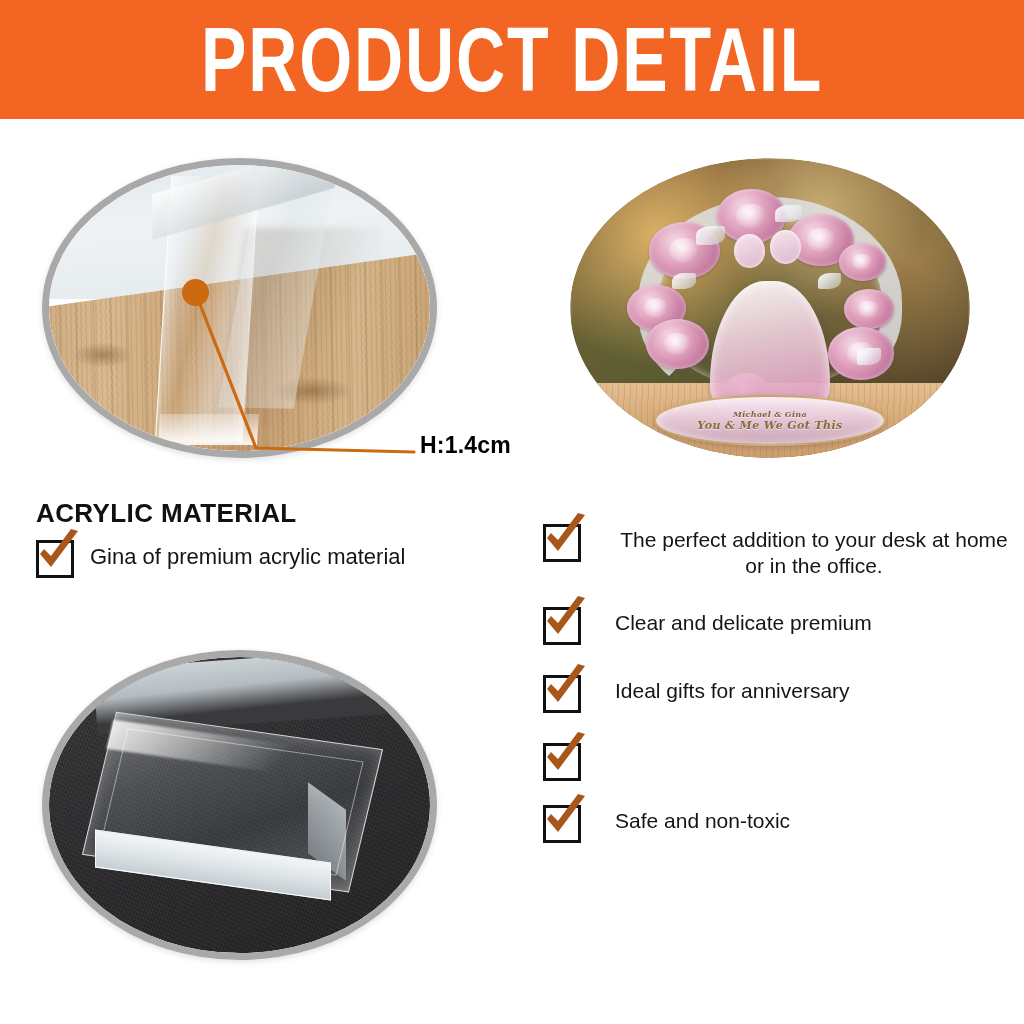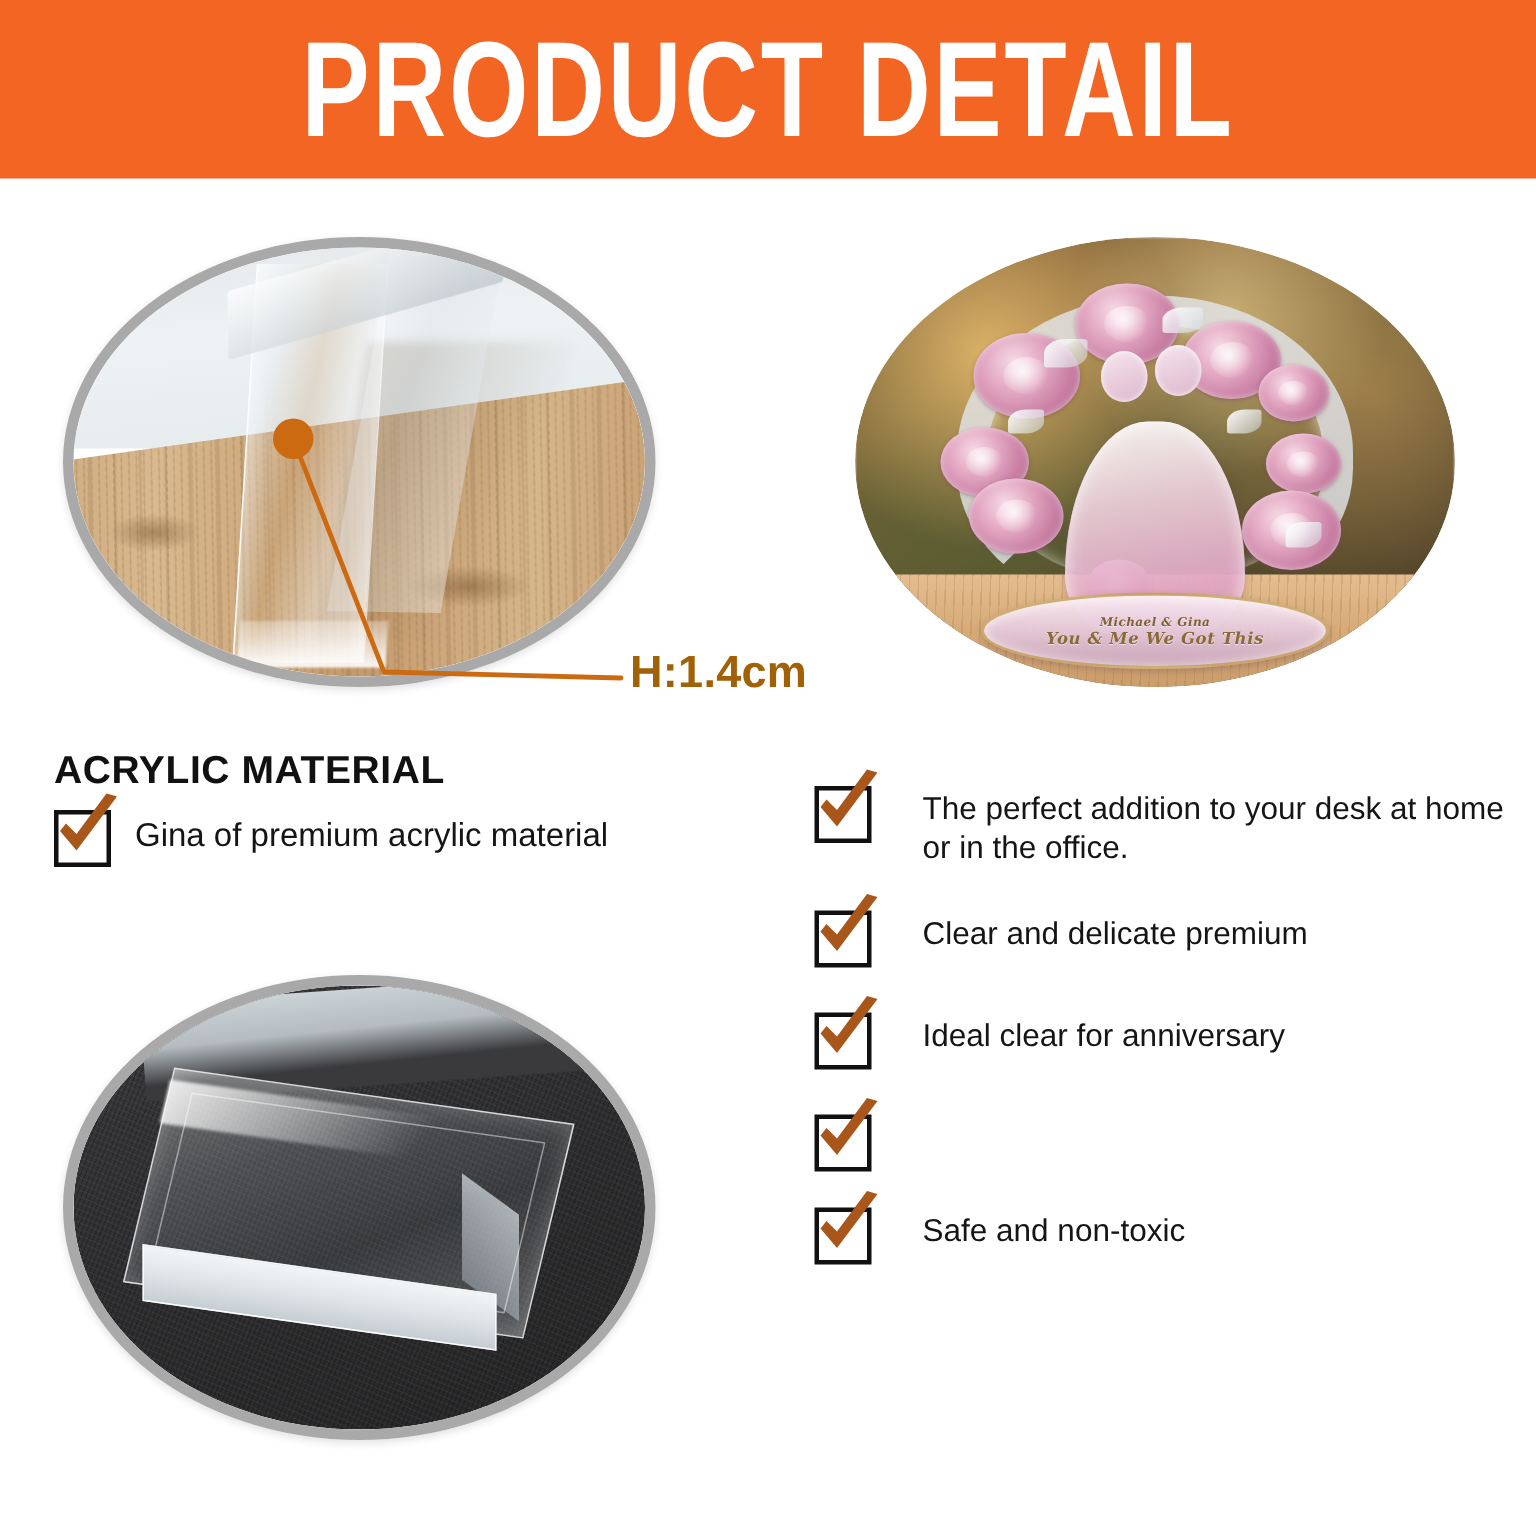--- a/index.html
+++ b/index.html
@@ -3,21 +3,21 @@
 <meta charset="utf-8">
 <title>Product Detail</title>
 <style>
   * { margin:0; padding:0; box-sizing:border-box; }
   html, body {
     width:1024px; height:1024px;
     background:#ffffff;
     font-family:"Liberation Sans", sans-serif;
     overflow:hidden;
   }
-  .page { position:relative; width:1024px; height:884px; background:#fff; }
+  .page { position:relative; width:1024px; height:884px; background:#fff;text-align:center; }
 
   
   .banner {
     position:absolute; left:0; top:0; width:1024px; height:119px;
     background:#F26522;
     display:flex; align-items:center; justify-content:center;
   }
   .banner-title {
     color:#ffffff;
     font-family:"Liberation Sans", sans-serif;
@@ -105,21 +105,21 @@
   }
 
   
   .callout-dot {
     position:absolute; left:182px; top:279px; width:27px; height:27px;
     border-radius:50%; background:#CC6A12; z-index:6;
   }
   .callout-line { position:absolute; left:0; top:0; width:1024px; height:1024px; z-index:5; pointer-events:none; }
   .dim-label {
     position:absolute; left:420px; top:432px;
-    color:#a16207; font-weight:700; font-size:30px;
+    color:#000000; font-weight:700; font-size:23px;
     font-family:"Liberation Sans", sans-serif;
     letter-spacing:.2px; white-space:nowrap; z-index:6;
   }
 
   
   #photo-figurine { left:570px; top:158px; width:400px; height:300px; }
   .fig-bg {
     position:absolute; inset:0;
     background:
       radial-gradient(circle at 22% 26%, rgba(255,206,120,.72), rgba(255,206,120,0) 34%),
@@ -404,21 +404,21 @@
       </span>
       <span class="feature-text">Clear and delicate premium</span>
     </div>
 
     <div class="feature-item">
       <span class="checkbox">
         <svg viewBox="0 0 54 54" aria-hidden="true">
           <path d="M9 27 L20 40 L47 4 L40 2 L20 29 L13 22 Z" fill="#A8561A"></path>
         </svg>
       </span>
-      <span class="feature-text">Ideal clear for anniversary</span>
+      <span class="feature-text">Ideal gifts for anniversary</span>
     </div>
 
     <div class="feature-item">
       <span class="checkbox">
         <svg viewBox="0 0 54 54" aria-hidden="true">
           <path d="M9 27 L20 40 L47 4 L40 2 L20 29 L13 22 Z" fill="#A8561A"></path>
         </svg>
       </span>
     </div>
 

